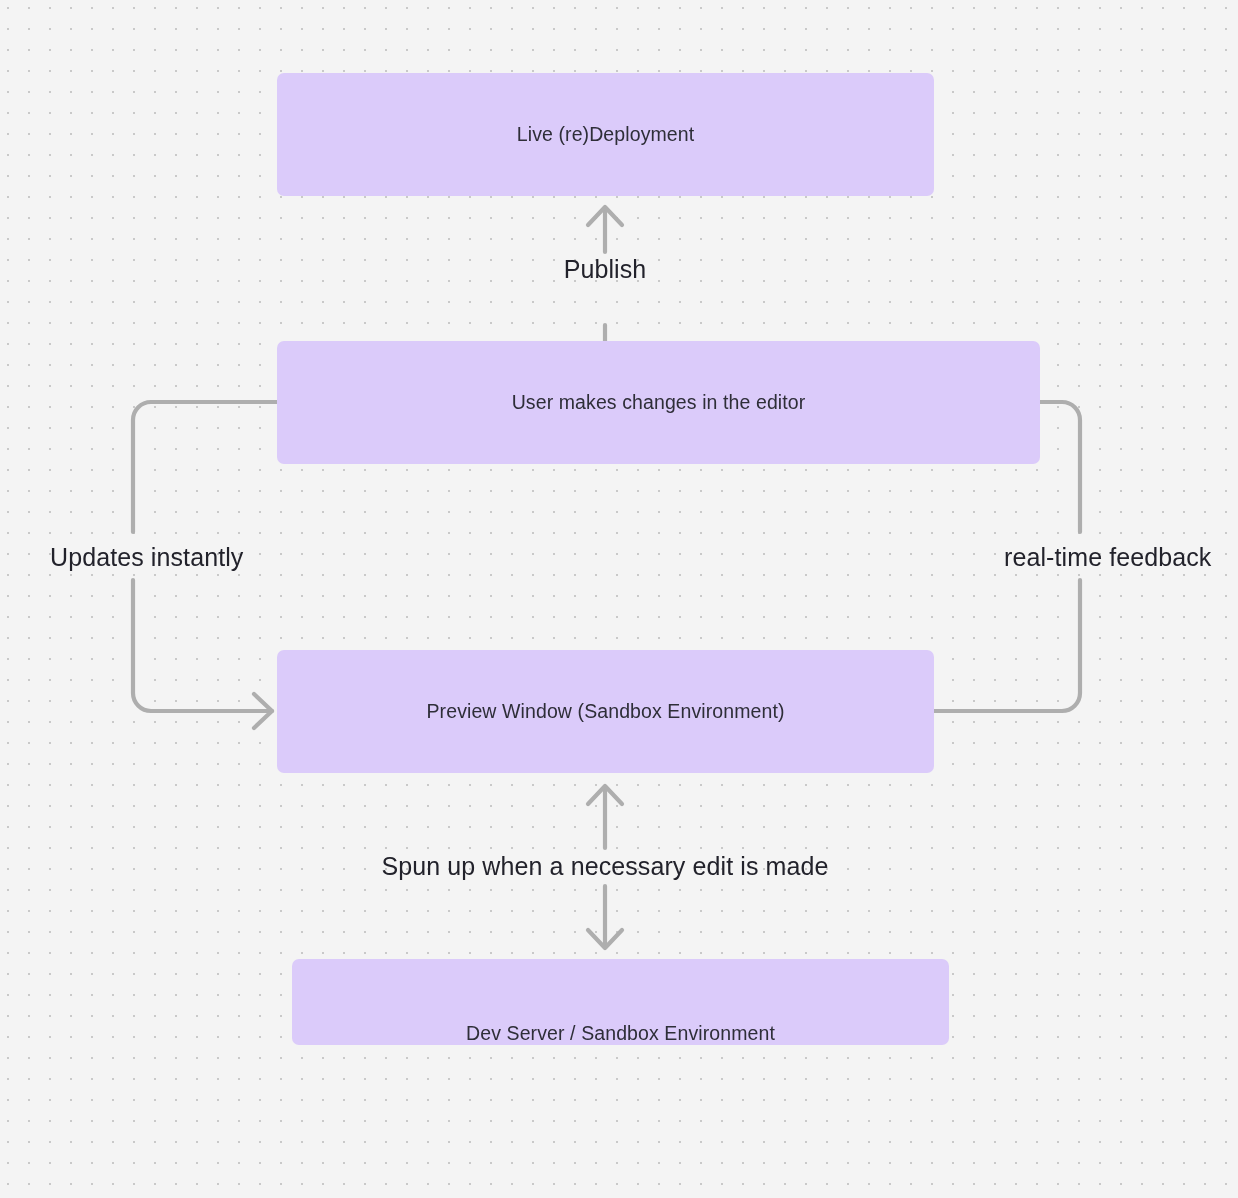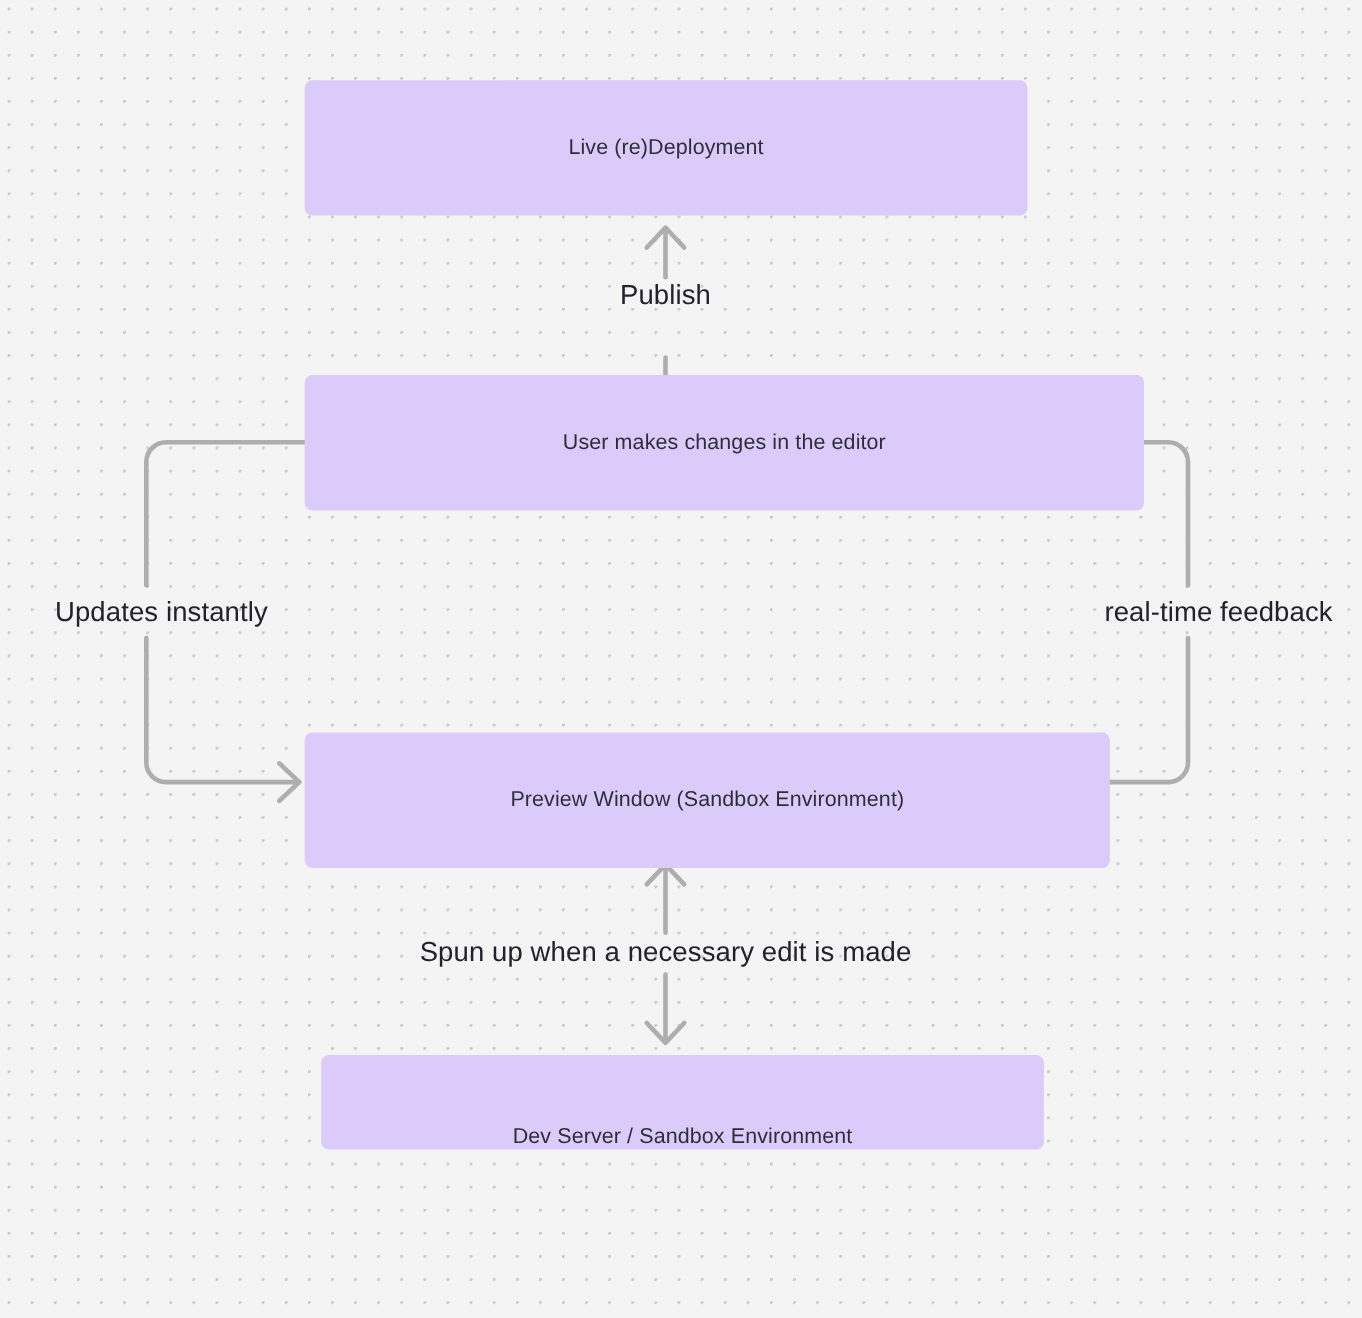--- a/index.html
+++ b/index.html
@@ -103,21 +103,21 @@
   </svg>
 
   <div class="node" style="left:277px; top:73px; width:657px; height:123px;">
     <span class="node-label">Live (re)Deployment</span>
   </div>
 
   <div class="node" style="left:277px; top:341px; width:763px; height:123px;">
     <span class="node-label">User makes changes in the editor</span>
   </div>
 
-  <div class="node" style="left:277px; top:666px; width:732px; height:123px;">
+  <div class="node" style="left:277px; top:650px; width:657px; height:123px;">
     <span class="node-label">Preview Window (Sandbox Environment)</span>
   </div>
 
   <div class="node" style="left:292px; top:959px; width:657px; height:86px;align-items:flex-end;">
     <span class="node-label">Dev Server / Sandbox Environment</span>
   </div>
 
   <div class="edge-label center" style="left:605px; top:269px;">Publish</div>
 
   <div class="edge-label left-anchored" style="left:50px; top:557px;">Updates instantly</div>

